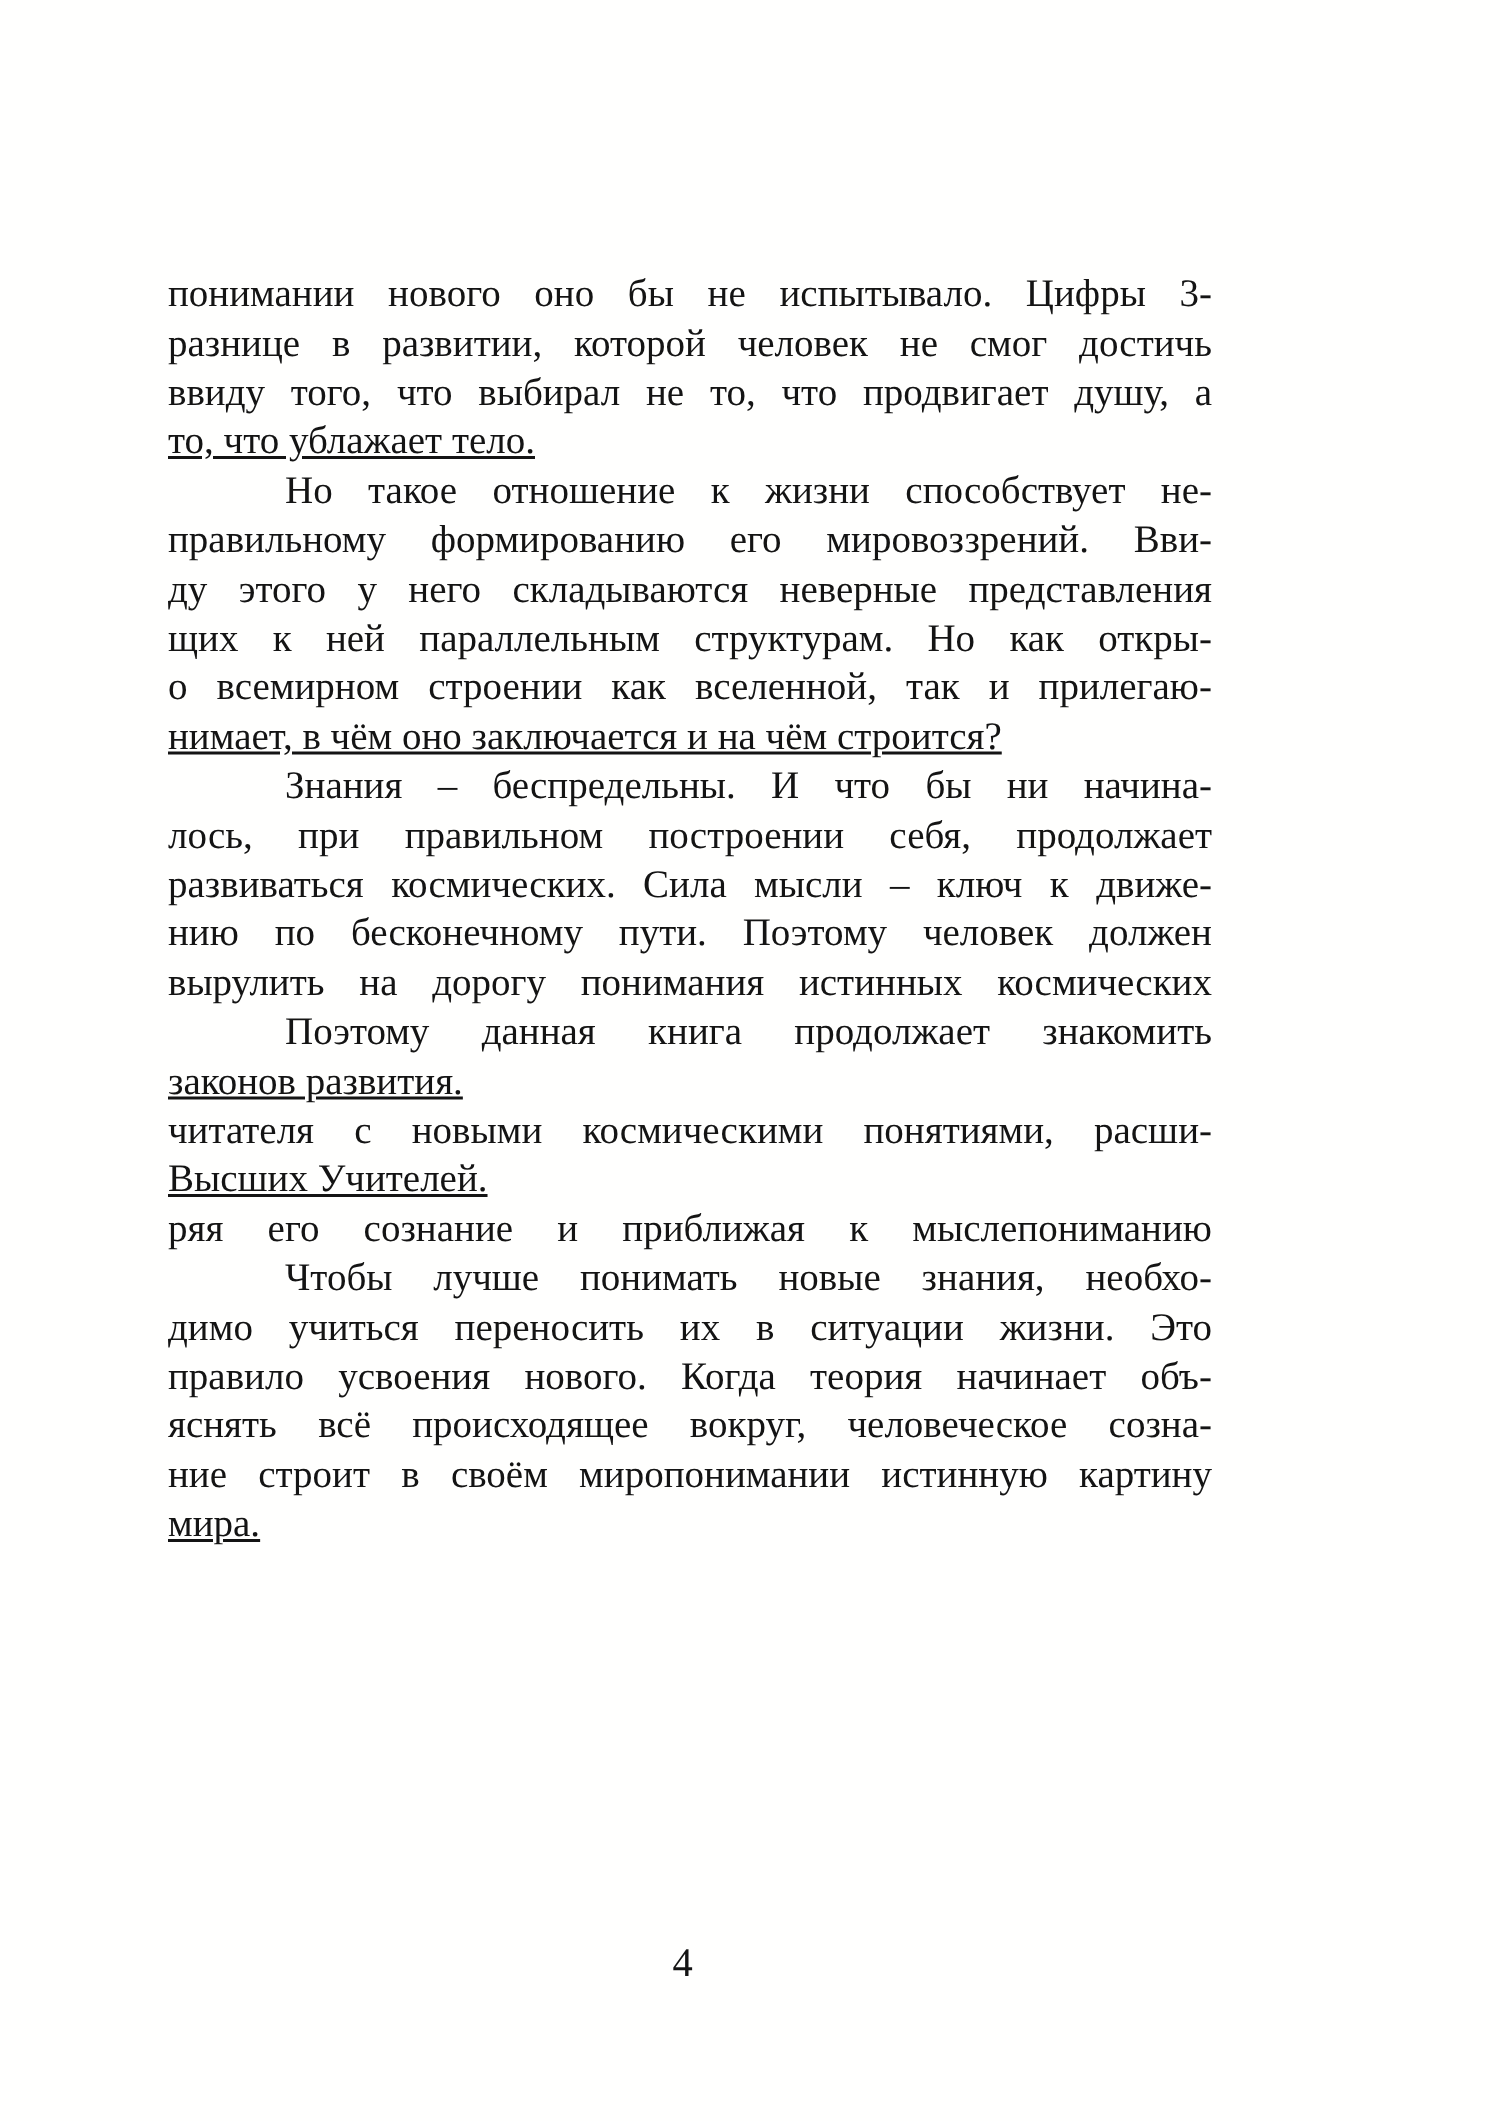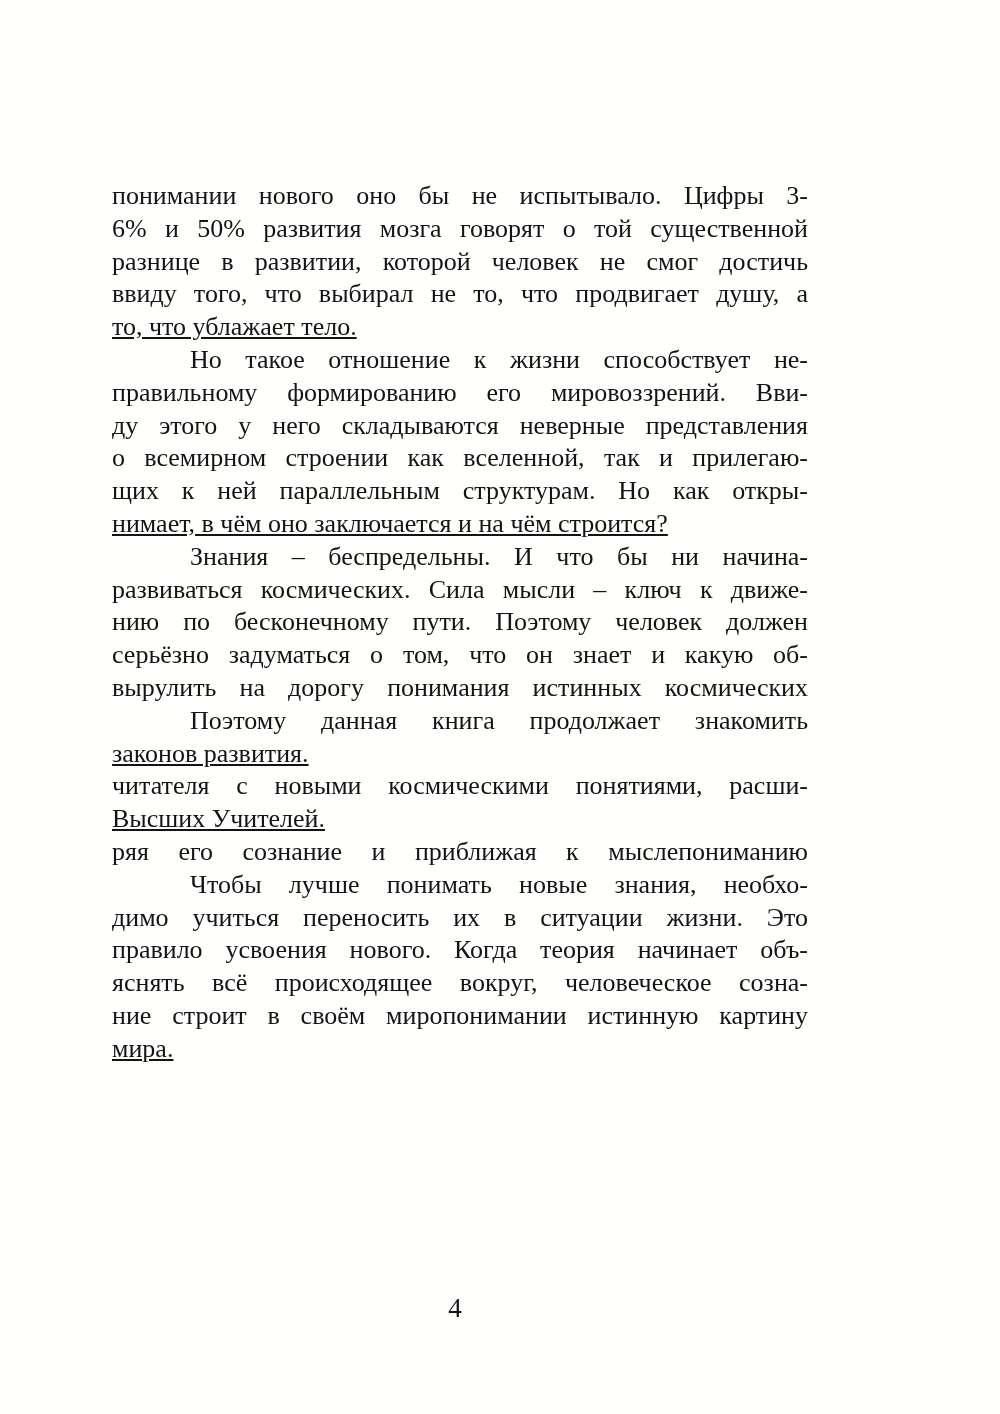--- a/index.html
+++ b/index.html
@@ -56,34 +56,33 @@
     font-size: 27px;
     line-height: 32px;
   }
 </style>
 </head>
 <body>
 
 <div class="page">
   <div class="text-block">
       <div class="line">понимании нового оно бы не испытывало. Цифры 3-</div>
-      <div class="line">6% и 50% развития мозга говорят о той существенной</div>
       <div class="line">разнице в развитии, которой человек не смог достичь</div>
       <div class="line">ввиду того, что выбирал не то, что продвигает душу, а</div>
       <div class="line last">то, что ублажает тело.</div>
       <div class="line indent">Но такое отношение к жизни способствует не-</div>
       <div class="line">правильному формированию его мировоззрений. Вви-</div>
       <div class="line">ду этого у него складываются неверные представления</div>
+      <div class="line">щих к ней параллельным структурам.  Но как откры-</div>
       <div class="line">о всемирном строении как вселенной, так и прилегаю-</div>
-      <div class="line">щих к ней параллельным структурам.  Но как откры-</div>
       <div class="line last">нимает, в чём оно заключается и на чём строится?</div>
       <div class="line indent">Знания – беспредельны. И что бы ни начина-</div>
+      <div class="line">лось, при правильном построении себя, продолжает</div>
       <div class="line">развиваться космических. Сила мысли – ключ к движе-</div>
       <div class="line">нию по бесконечному пути. Поэтому человек должен</div>
-      <div class="line">серьёзно задуматься о том, что он знает и какую об-</div>
       <div class="line">вырулить на дорогу понимания истинных космических</div>
       <div class="line indent">Поэтому данная книга продолжает знакомить</div>
       <div class="line last">законов развития.</div>
       <div class="line">читателя с новыми космическими понятиями, расши-</div>
       <div class="line last">Высших Учителей.</div>
       <div class="line">ряя его сознание и приближая к мыслепониманию</div>
       <div class="line indent">Чтобы лучше понимать новые знания, необхо-</div>
       <div class="line">димо учиться переносить их в ситуации жизни. Это</div>
       <div class="line">правило усвоения нового. Когда теория начинает объ-</div>
       <div class="line">яснять всё происходящее вокруг, человеческое созна-</div>

